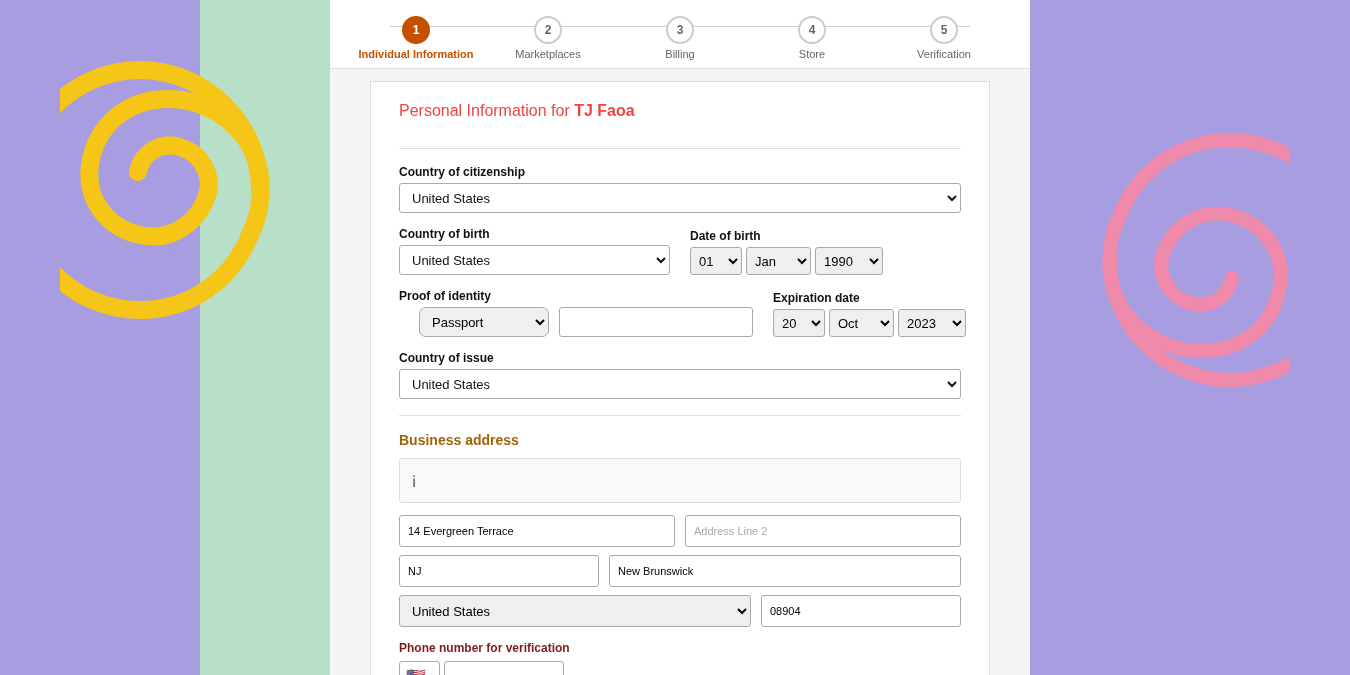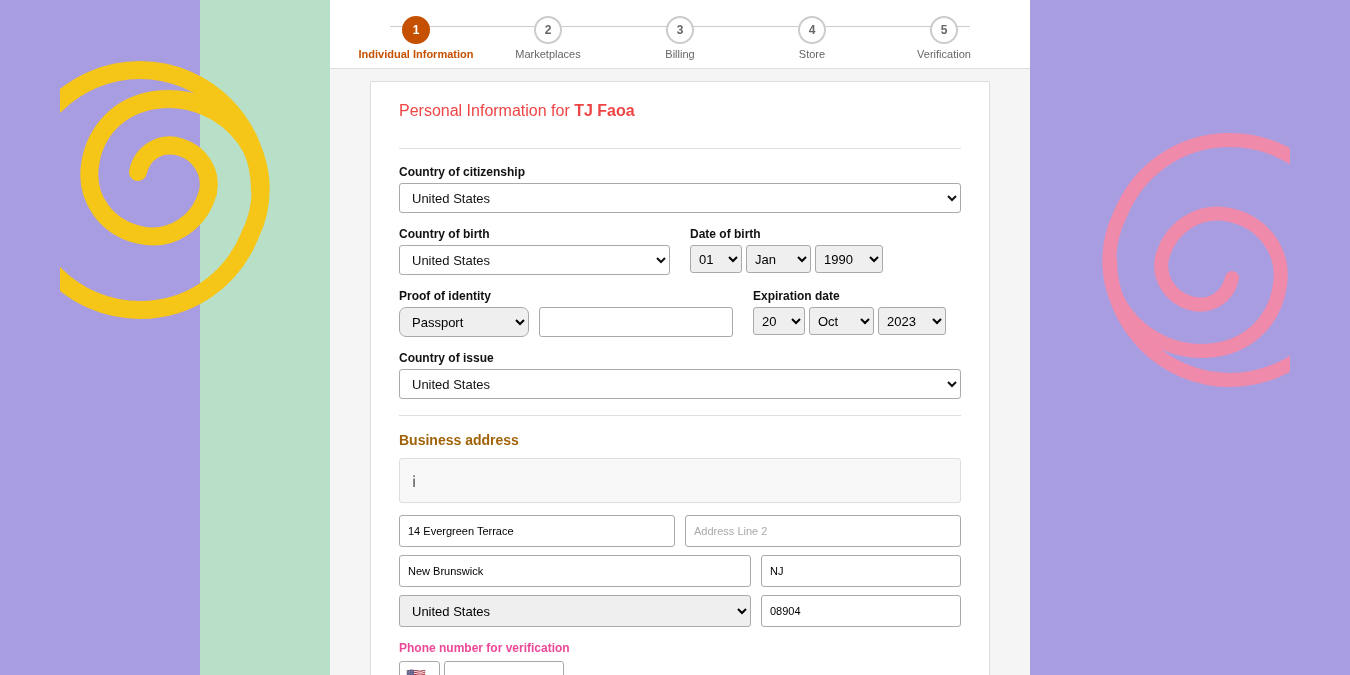--- a/index.html
+++ b/index.html
@@ -122,21 +122,21 @@
       border-bottom: 1px solid #e0e0e0;
     }
     .form-title strong {
       font-weight: bold;
     }
 
     .form-row {
       display: flex;
       gap: 20px;
       margin-bottom: 14px;
-      align-items: flex-start;
+      align-items: flex-end;
     }
     .form-group {
       display: flex;
       flex-direction: column;
       flex: 1;
     }
     .form-group label {
       font-size: 12px;
       font-weight: bold;
       color: #111;
@@ -176,20 +176,21 @@
       gap: 10px;
       align-items: flex-end;
     }
     .proof-select {
       width: 130px;
       padding: 5px 8px;
       font-size: 13px;
       border: 1px solid #aaa;
       border-radius: 7px;
       height: 30px;
+      margin-left: 20px;
     }
     .proof-input {
       flex: 1;
       padding: 5px 8px;
       font-size: 13px;
       border: 1px solid #aaa;
       border-radius: 3px;
       height: 30px;
     }
 
@@ -252,21 +253,21 @@
       border: 1px solid #aaa;
       border-radius: 3px;
       height: 32px;
     }
 
     
     .phone-section { margin-top: 14px; }
     .phone-label {
       font-size: 12px;
       font-weight: bold;
-      color: #ec4899;
+      color: #7f1d1d;
       margin-bottom: 6px;
     }
     .phone-row {
       display: flex;
       align-items: center;
       gap: 4px;
     }
     .phone-flag-btn {
       display: flex;
       align-items: center;
@@ -426,22 +427,22 @@
     <div class="info-box">
       <span class="info-icon">ℹ</span>
     </div>
 
     <div class="address-row">
       <input class="address-input" type="text" value="14 Evergreen Terrace" style="">
       <input class="address-input" type="text" placeholder="Address Line 2" style="">
     </div>
 
     <div class="address-row">
+      <input class="address-input" type="text" value="NJ" style="max-width: 200px;">
       <input class="address-input" type="text" value="New Brunswick" style="">
-      <input class="address-input" type="text" value="NJ" style="max-width: 200px;">
     </div>
 
     <div class="address-row">
       <select class="address-select">
         <option>United States</option>
       </select>
       <input class="address-input" type="text" value="08904" style="max-width: 200px;">
     </div>
 
     <div class="phone-section">

